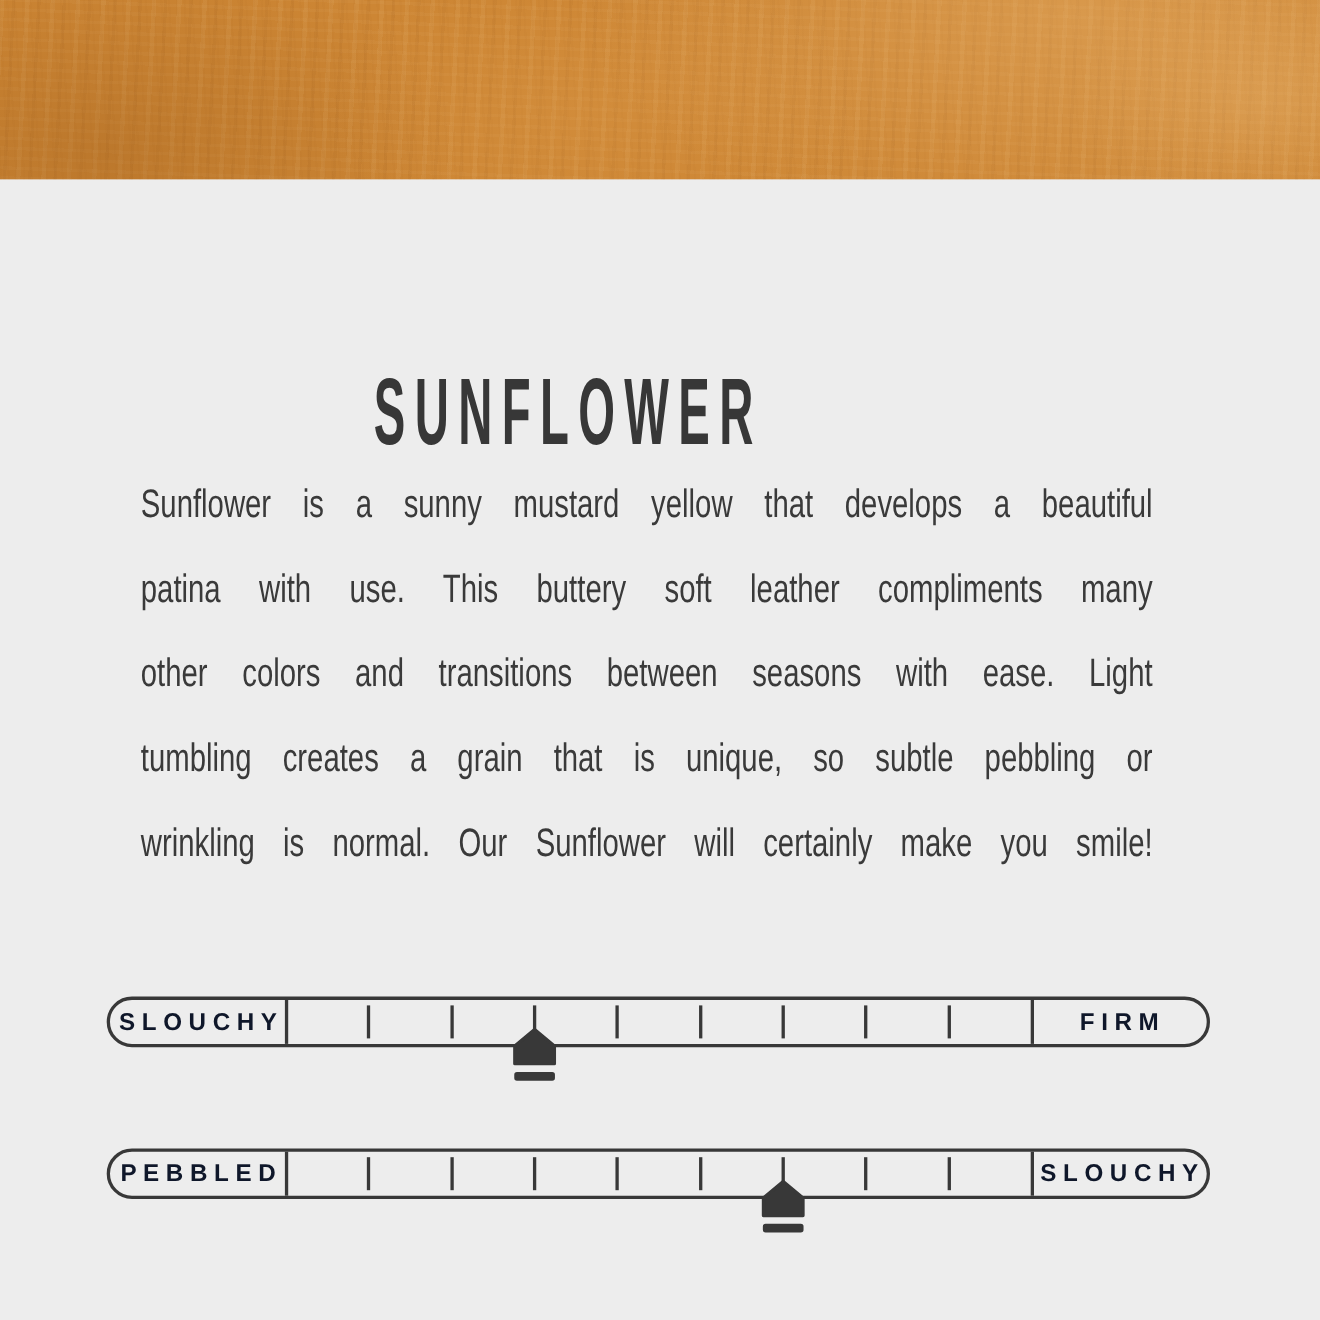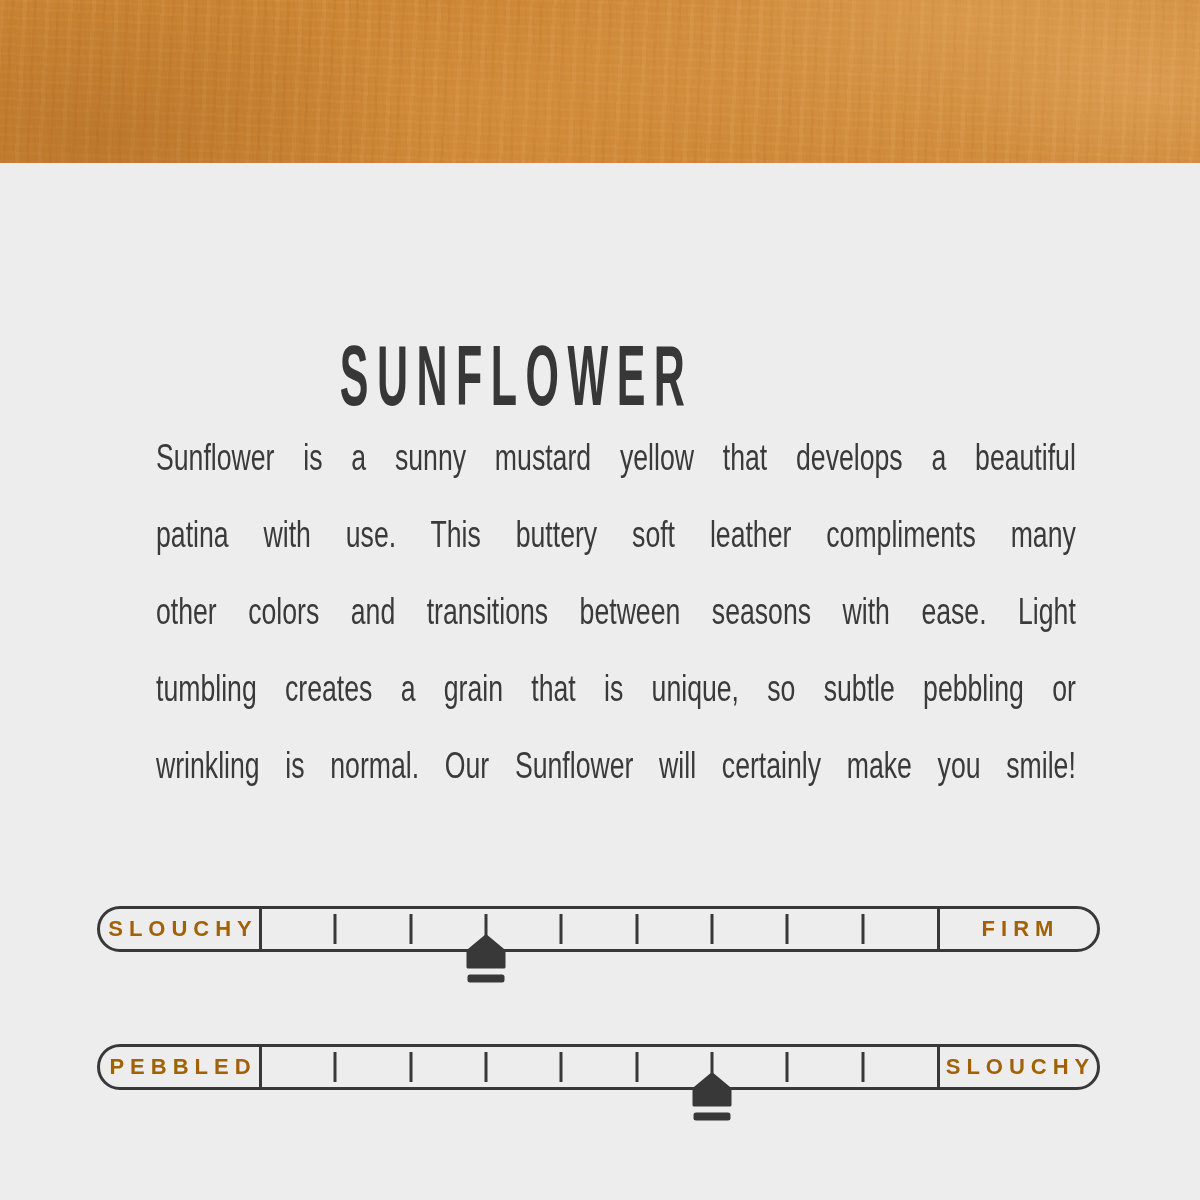--- a/index.html
+++ b/index.html
@@ -35,41 +35,41 @@
     text-align:center; white-space:nowrap;margin-top:40px;
   }
   .title-inner{
     display:inline-block;
     font-size:86px; font-weight:bold; letter-spacing:17px;
     line-height:86px; color:#373737;
     transform:scaleX(.5); transform-origin:50% 50%;
   }
 
   
-  .desc{ position:absolute; left:156px; top:419px; width:920px; }
+  .desc{ position:absolute; left:128px; top:419px; width:920px; }
   .desc .line{
     width:1243px; height:77px; line-height:77px;
     font-size:36px; color:#3a3a3a;
     text-align:justify; text-align-last:justify;
     transform:scaleX(.74); transform-origin:0 50%;
     white-space:nowrap;
   }
 
   
   .slider{
     position:absolute; left:97px; width:1003px; height:46px;
     border:3px solid #383838; border-radius:23px;
     background:transparent;
   }
   .slider-1{ top:906px; }
   .slider-2{ top:1044px; }
   .slabel{
     position:absolute; top:0; height:40px; line-height:40px;
     font-size:22px; font-weight:bold; letter-spacing:6px;
-    text-align:center; color:#a16207; text-indent:6px;
+    text-align:center; color:#0f172a; text-indent:6px;
   }
   .slabel.left { left:0; width:160px; }
   .slabel.right{ left:838px; width:159px; }
   .divider{
     position:absolute; top:0; bottom:0; width:3px;
     background:#383838; margin-left:-1.5px;
   }
   .d-left { left:160px; }
   .d-right{ left:838px; }
   .tick{

